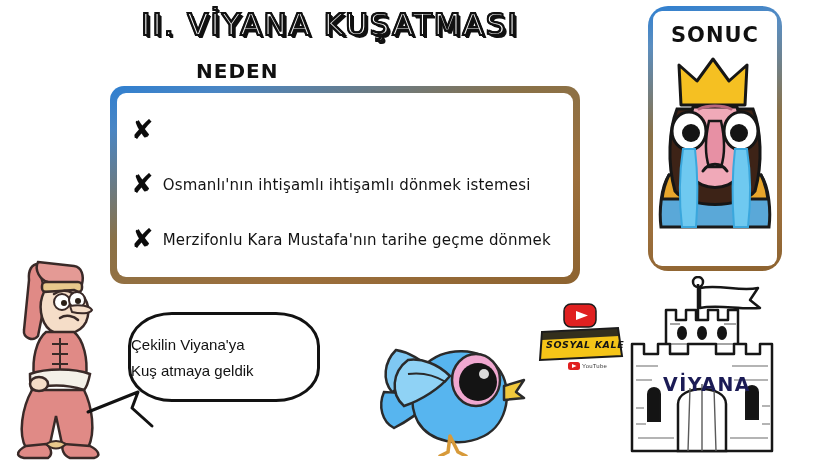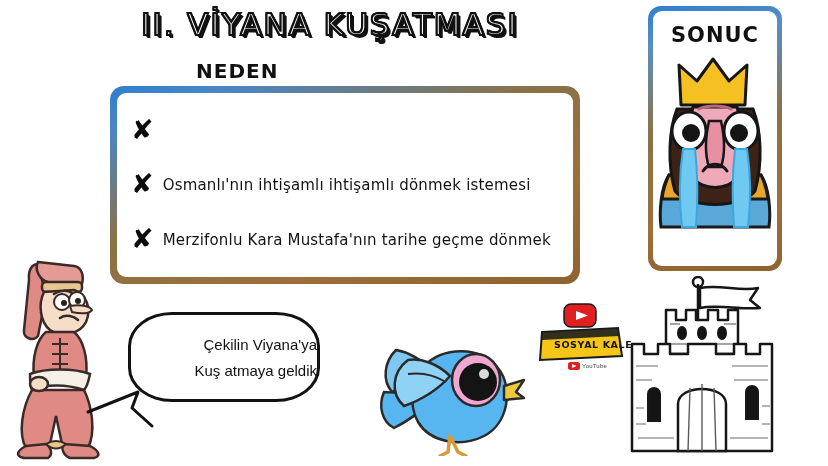--- a/index.html
+++ b/index.html
@@ -68,21 +68,21 @@
     font-size:15px;
     letter-spacing:.2px;
     color:#131313;
     white-space:nowrap;
   }
 
   
   #sonuc-card{
     position:absolute; left:648px; top:6px;
     width:134px; height:265px;
-    border-radius:13px;
+    border-radius:20px;
     background:linear-gradient(170deg,#2f7fd0 0%,#5b8ec0 14%,#8a7147 45%,#9c6f3c 78%,#8d6330 100%);
     padding:5px;box-sizing:border-box;
   }
   #sonuc-inner{
     width:100%;height:100%;background:#fff;border-radius:9px;
     display:flex;flex-direction:column;align-items:center;
     padding-top:12px;box-sizing:border-box;
   }
   #sonuc-label{
     font-family:"DejaVu Sans", sans-serif;
@@ -90,21 +90,21 @@
   }
 
   
   #speech-bubble{
     position:absolute; left:128px; top:312px;
     width:192px; height:90px;
     border:3px solid #121212;
     border-radius:44px/34px;
     background:#fff;
     display:flex;flex-direction:column;justify-content:center;
-    align-items:flex-end;gap:9px;
+    align-items:flex-start;gap:9px;
     box-sizing:border-box;
   }
   .bubble-line{
     font-family:"Liberation Sans", sans-serif;
     font-size:15px;color:#121212;white-space:nowrap;
   }
 
   
   #logo-badge{position:absolute;left:534px;top:302px;width:92px;height:70px;}
   #logo-text{
@@ -257,21 +257,21 @@
 
       <rect x="30" y="2" width="32" height="23" rx="7" fill="#e02020" stroke="#1a1a1a" stroke-width="1.5"></rect>
       <path d="M42 9 L54 13.5 L42 18 Z" fill="#ffffff"></path>
 
       <path d="M8 30 L84 26 L88 54 L6 58 Z" fill="#f5c518" stroke="#1a1a1a" stroke-width="2"></path>
       <path d="M8 30 L84 26 L85 34 L8 38 Z" fill="#1e1e1e" opacity="0.9"></path>
 
       <rect x="34" y="60" width="12" height="8" rx="2.5" fill="#e02020"></rect>
       <path d="M38 62 L42.5 64 L38 66 Z" fill="#ffffff"></path>
     </svg>
-    <div id="logo-text" style="position:absolute;left:20px;top:37px;">SOSYAL KALE</div>
+    <div id="logo-text" style="position:absolute;left:12px;top:37px;font-style:italic;">SOSYAL KALE</div>
     <div id="logo-sub" style="position:absolute;left:48px;top:61px;">YouTube</div>
   </div>
 
   <div id="castle">
     <svg width="190" height="185" viewBox="0 0 190 185">
 
       <line x1="86" y1="8" x2="86" y2="44" stroke="#161616" stroke-width="2.5"></line>
       <circle cx="86" cy="6" r="5" fill="none" stroke="#161616" stroke-width="2.5"></circle>
       <path d="M88 12 C108 8 128 16 146 12 L138 24 L148 32 C128 34 106 28 88 32 Z" fill="#ffffff" stroke="#161616" stroke-width="2.5" stroke-linejoin="round"></path>
 
@@ -284,15 +284,16 @@
       <path d="M20 78 L20 68 L32 68 L32 78 L46 78 L46 68 L58 68 L58 78 L76 78 L76 68 L104 68 L104 78 L122 78 L122 68 L134 68 L134 78 L148 78 L148 68 L160 68 L160 78 L160 175 L20 175 Z" fill="#ffffff" stroke="#161616" stroke-width="2.5" stroke-linejoin="round"></path>
 
       <path d="M66 175 L66 128 C66 108 114 108 114 128 L114 175 Z" fill="#ffffff" stroke="#161616" stroke-width="2.5"></path>
       <path d="M78 112 L76 175 M90 108 L90 175 M102 112 L104 175" stroke="#5a5a5a" stroke-width="1.4"></path>
 
       <path d="M36 118 C36 110 48 110 48 118 L48 145 L36 145 Z" fill="#141414" stroke="#161616" stroke-width="2"></path>
       <path d="M134 116 C134 108 146 108 146 116 L146 143 L134 143 Z" fill="#141414" stroke="#161616" stroke-width="2"></path>
 
       <path d="M24 90 L46 90 M120 90 L156 90 M24 104 L40 104 M122 104 L156 104 M24 132 L32 132 M150 130 L158 130 M24 148 L34 148 M26 162 L62 162 M118 162 L156 162 M150 148 L158 148" stroke="#6a6a6a" stroke-width="1.2"></path>
     </svg>
+    <div id="castle-label">VİYANA</div>
   </div>
 
 </div>
 
 </body></html>

